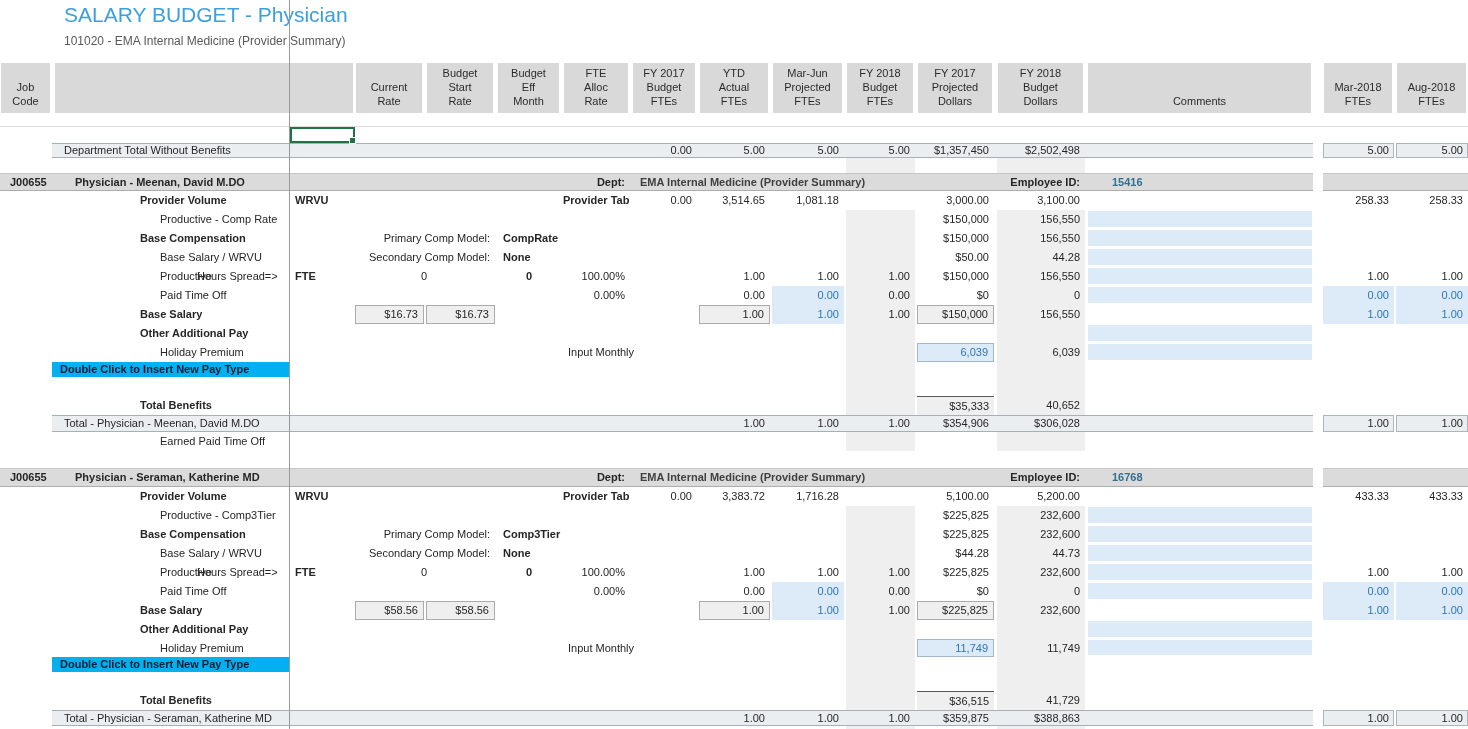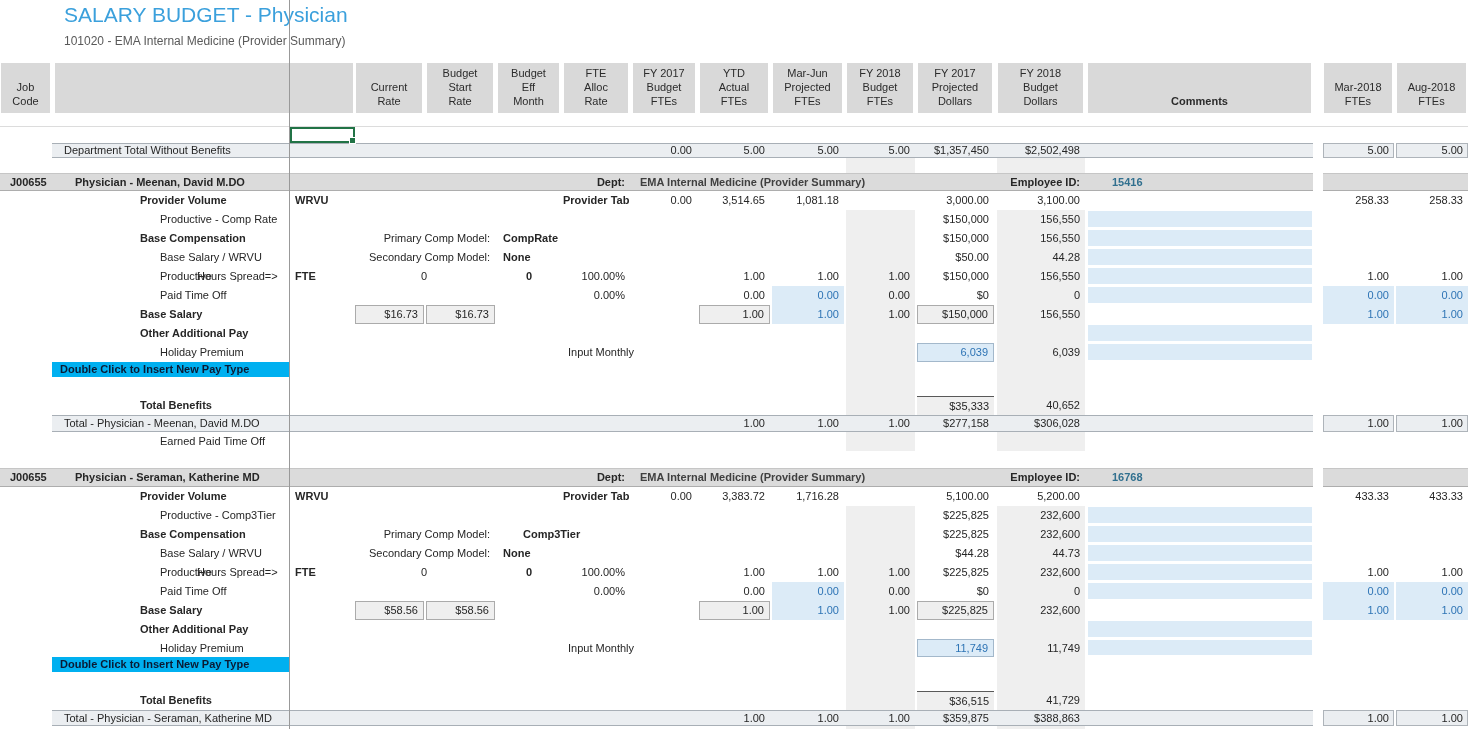--- a/index.html
+++ b/index.html
@@ -67,21 +67,21 @@
 FTEs</div>
       <div class="hcell" style="left: 847px; width: 66px;">FY 2018
 Budget
 FTEs</div>
       <div class="hcell" style="left: 918px; width: 74px;">FY 2017
 Projected
 Dollars</div>
       <div class="hcell" style="left: 998px; width: 85px;">FY 2018
 Budget
 Dollars</div>
-      <div class="hcell" style="left: 1088px; width: 223px; font-weight: bold;">Comments</div>
+      <div class="hcell" style="left: 1088px; width: 223px;">Comments</div>
       <div class="hcell" style="left: 1324px; width: 68px;">Mar-2018
 FTEs</div>
       <div class="hcell" style="left: 1397px; width: 69px;">Aug-2018
 FTEs</div>
     </div>
   <div class="abs" id="gridtopline"></div>
   <div id="rows">
       <div class="stripe" style="left: 846px; width: 69px; top: 158px; height: 15px;"></div>
       <div class="stripe" style="left: 997px; width: 88px; top: 158px; height: 15px;"></div>
       <div class="stripe" style="left: 846px; width: 69px; top: 210px; height: 241px;"></div>
@@ -209,21 +209,21 @@
         <div class="cell r" style="left: 997px; width: 88px; height: 19px; line-height: 19px;">40,652</div>
       </div>
       <div class="row" style="top: 415px; height: 17px;">
         <div class="band" style="left: 52px; width: 1261px; top: 0px; height: 17px;"></div>
         <div class="bandcell band" style="left: 1323px; width: 71px; height: 17px;"></div>
         <div class="bandcell band" style="left: 1396px; width: 72px; height: 17px;"></div>
         <div class="lab" style="left: 64px; line-height: 17px;">Total - Physician - Meenan, David M.DO</div>
         <div class="cell r" style="left: 699px; width: 71px; height: 17px; line-height: 17px;">1.00</div>
         <div class="cell r" style="left: 772px; width: 72px; height: 17px; line-height: 17px;">1.00</div>
         <div class="cell r" style="left: 846px; width: 69px; height: 17px; line-height: 17px;">1.00</div>
-        <div class="cell r" style="left: 917px; width: 77px; height: 17px; line-height: 17px;">$277,158</div>
+        <div class="cell r" style="left: 917px; width: 77px; height: 17px; line-height: 17px;">$354,906</div>
         <div class="cell r" style="left: 997px; width: 88px; height: 17px; line-height: 17px;">$306,028</div>
         <div class="cell r" style="left: 1323px; width: 71px; height: 17px; line-height: 17px;">1.00</div>
         <div class="cell r" style="left: 1396px; width: 72px; height: 17px; line-height: 17px;">1.00</div>
       </div>
       <div class="row" style="top: 432px; height: 19px;">
         <div class="lab" style="left: 160px; line-height: 19px;">Earned Paid Time Off</div>
       </div>
       <div class="row" style="top: 451px; height: 17px;"></div>
       <div class="row" style="top: 468px; height: 19px;">
         <div class="secband" style="left: 0px; width: 1313px; top: 0px; height: 19px;"></div>
@@ -250,21 +250,21 @@
       <div class="row" style="top: 506px; height: 19px;">
         <div class="bluecell" style="left: 1088px; width: 224px; top: 1px; height: 16px;"></div>
         <div class="lab" style="left: 160px; line-height: 19px;">Productive - Comp3Tier</div>
         <div class="cell r" style="left: 917px; width: 77px; height: 19px; line-height: 19px;">$225,825</div>
         <div class="cell r" style="left: 997px; width: 88px; height: 19px; line-height: 19px;">232,600</div>
       </div>
       <div class="row" style="top: 525px; height: 19px;">
         <div class="bluecell" style="left: 1088px; width: 224px; top: 1px; height: 16px;"></div>
         <div class="lab b" style="left: 140px; line-height: 19px;">Base Compensation</div>
         <div class="cell r" style="left: 345px; width: 150px; height: 19px; line-height: 19px;">Primary Comp Model:</div>
-        <div class="cell l b" style="left: 500px; width: 110px; height: 19px; line-height: 19px; margin-left: 20px;">Comp3Tier</div>
+        <div class="cell l b" style="left: 500px; width: 110px; height: 19px; line-height: 19px;">Comp3Tier</div>
         <div class="cell r" style="left: 917px; width: 77px; height: 19px; line-height: 19px;">$225,825</div>
         <div class="cell r" style="left: 997px; width: 88px; height: 19px; line-height: 19px;">232,600</div>
       </div>
       <div class="row" style="top: 544px; height: 19px;">
         <div class="bluecell" style="left: 1088px; width: 224px; top: 1px; height: 16px;"></div>
         <div class="lab" style="left: 160px; line-height: 19px;">Base Salary / WRVU</div>
         <div class="cell r" style="left: 345px; width: 150px; height: 19px; line-height: 19px;">Secondary Comp Model:</div>
         <div class="cell l b" style="left: 500px; width: 110px; height: 19px; line-height: 19px;">None</div>
         <div class="cell r" style="left: 917px; width: 77px; height: 19px; line-height: 19px;">$44.28</div>
         <div class="cell r" style="left: 997px; width: 88px; height: 19px; line-height: 19px;">44.73</div>

